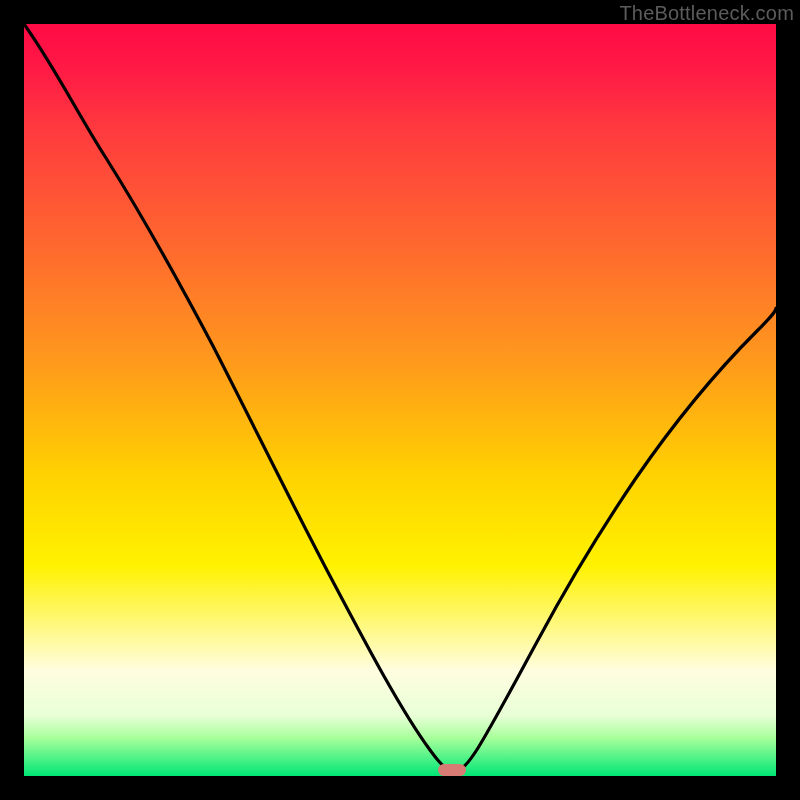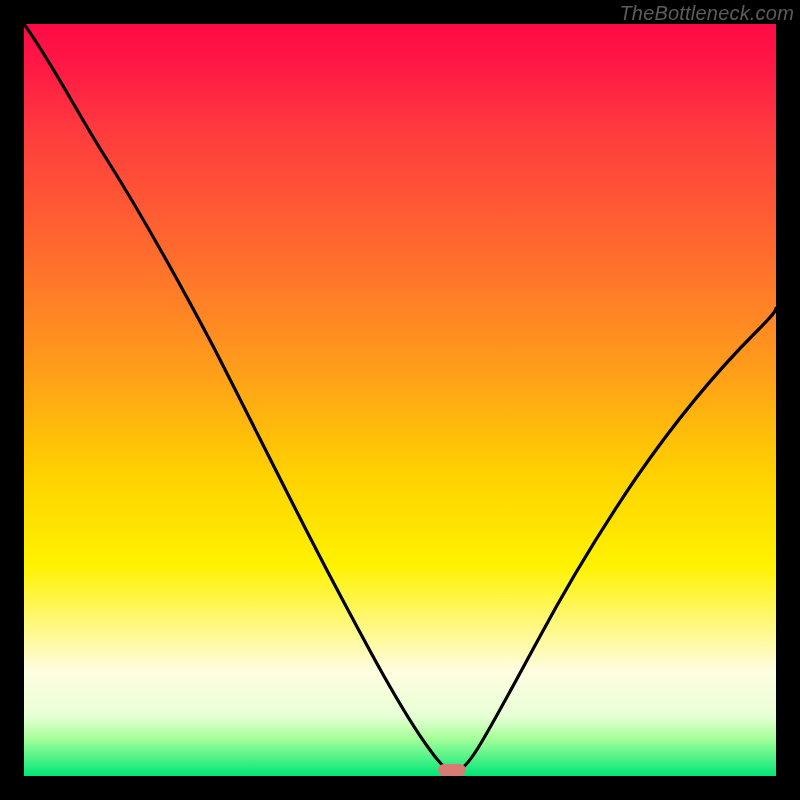--- a/index.html
+++ b/index.html
@@ -11,21 +11,20 @@
     overflow: hidden;
     font-family: Arial, Helvetica, sans-serif;
   }
   .chart-frame {
     position: absolute;
     left: 0;
     top: 0;
     width: 800px;
     height: 560px;
     background: #000;
-    font-style: italic;
   }
   .plot-area {
     position: absolute;
     left: 24px;
     top: 24px;
     width: 752px;
     height: 752px;
     overflow: hidden;
   }
   .gradient-bg {

